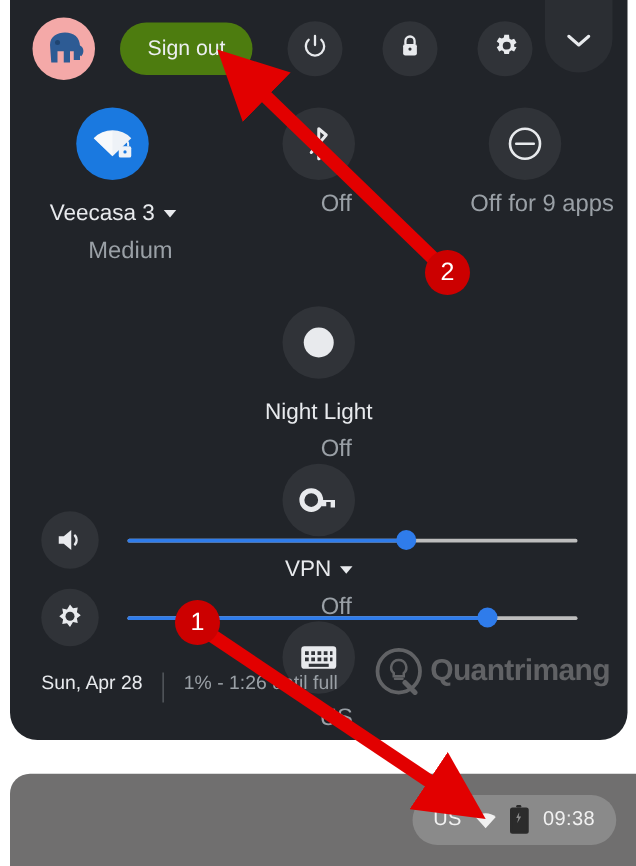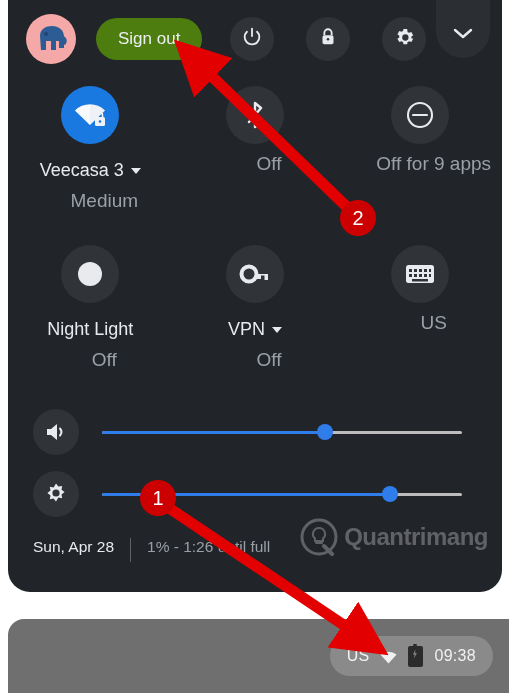--- a/index.html
+++ b/index.html
@@ -148,21 +148,21 @@
   }
 
   
   .tile-row {
     position: absolute;
     left: 0;
     width: 100%;
     display: flex;
   }
   #row1 { top: 100px; }
-  #row2 { top: 259px; }
+  #row2 { top: 259px; flex-direction: column; }
   .tile {
     flex: 1 1 0;
     display: flex;
     flex-direction: column;
     align-items: center;
     cursor: pointer;
   }
   .tile-icon {
     width: 58px; height: 58px;
     border-radius: 50%;

